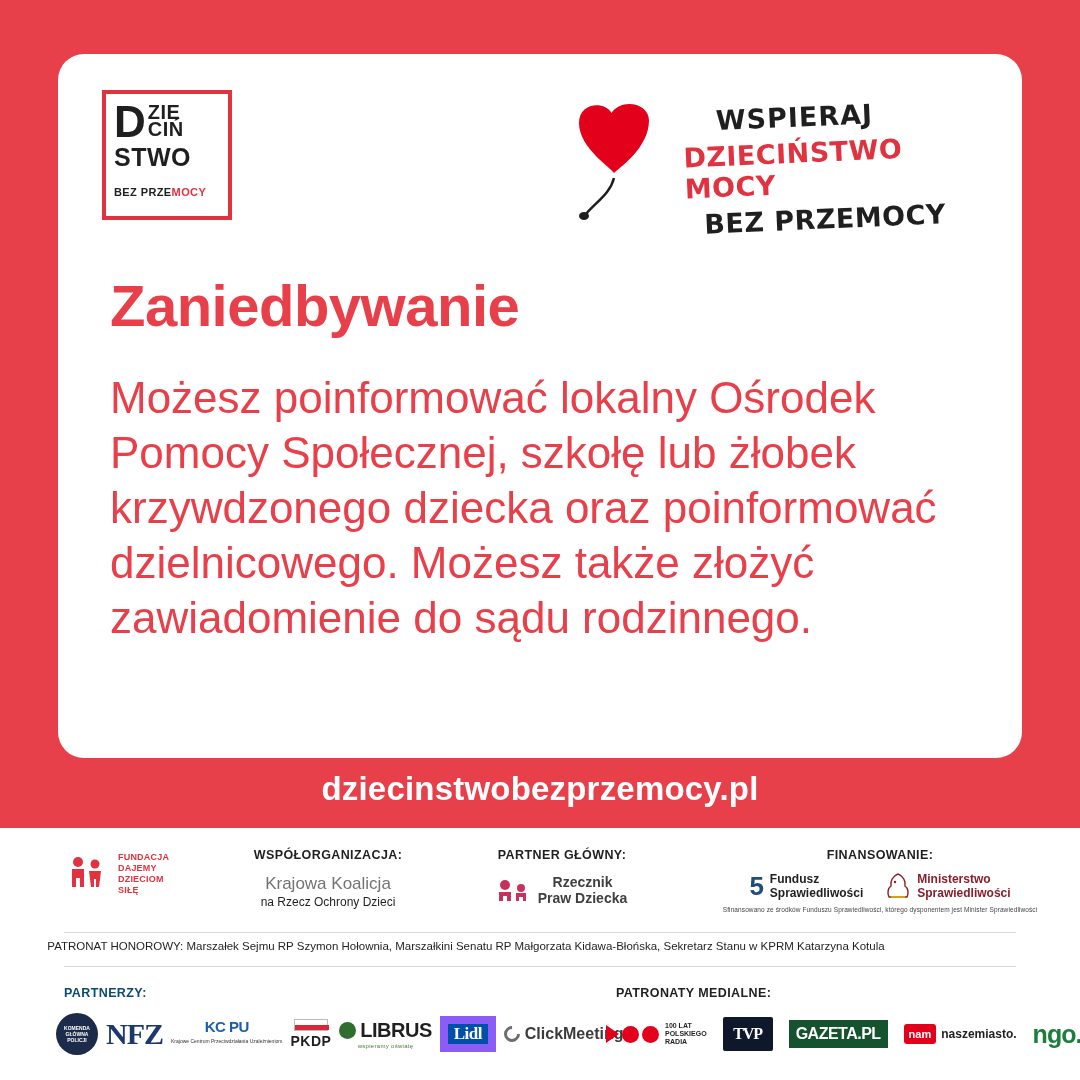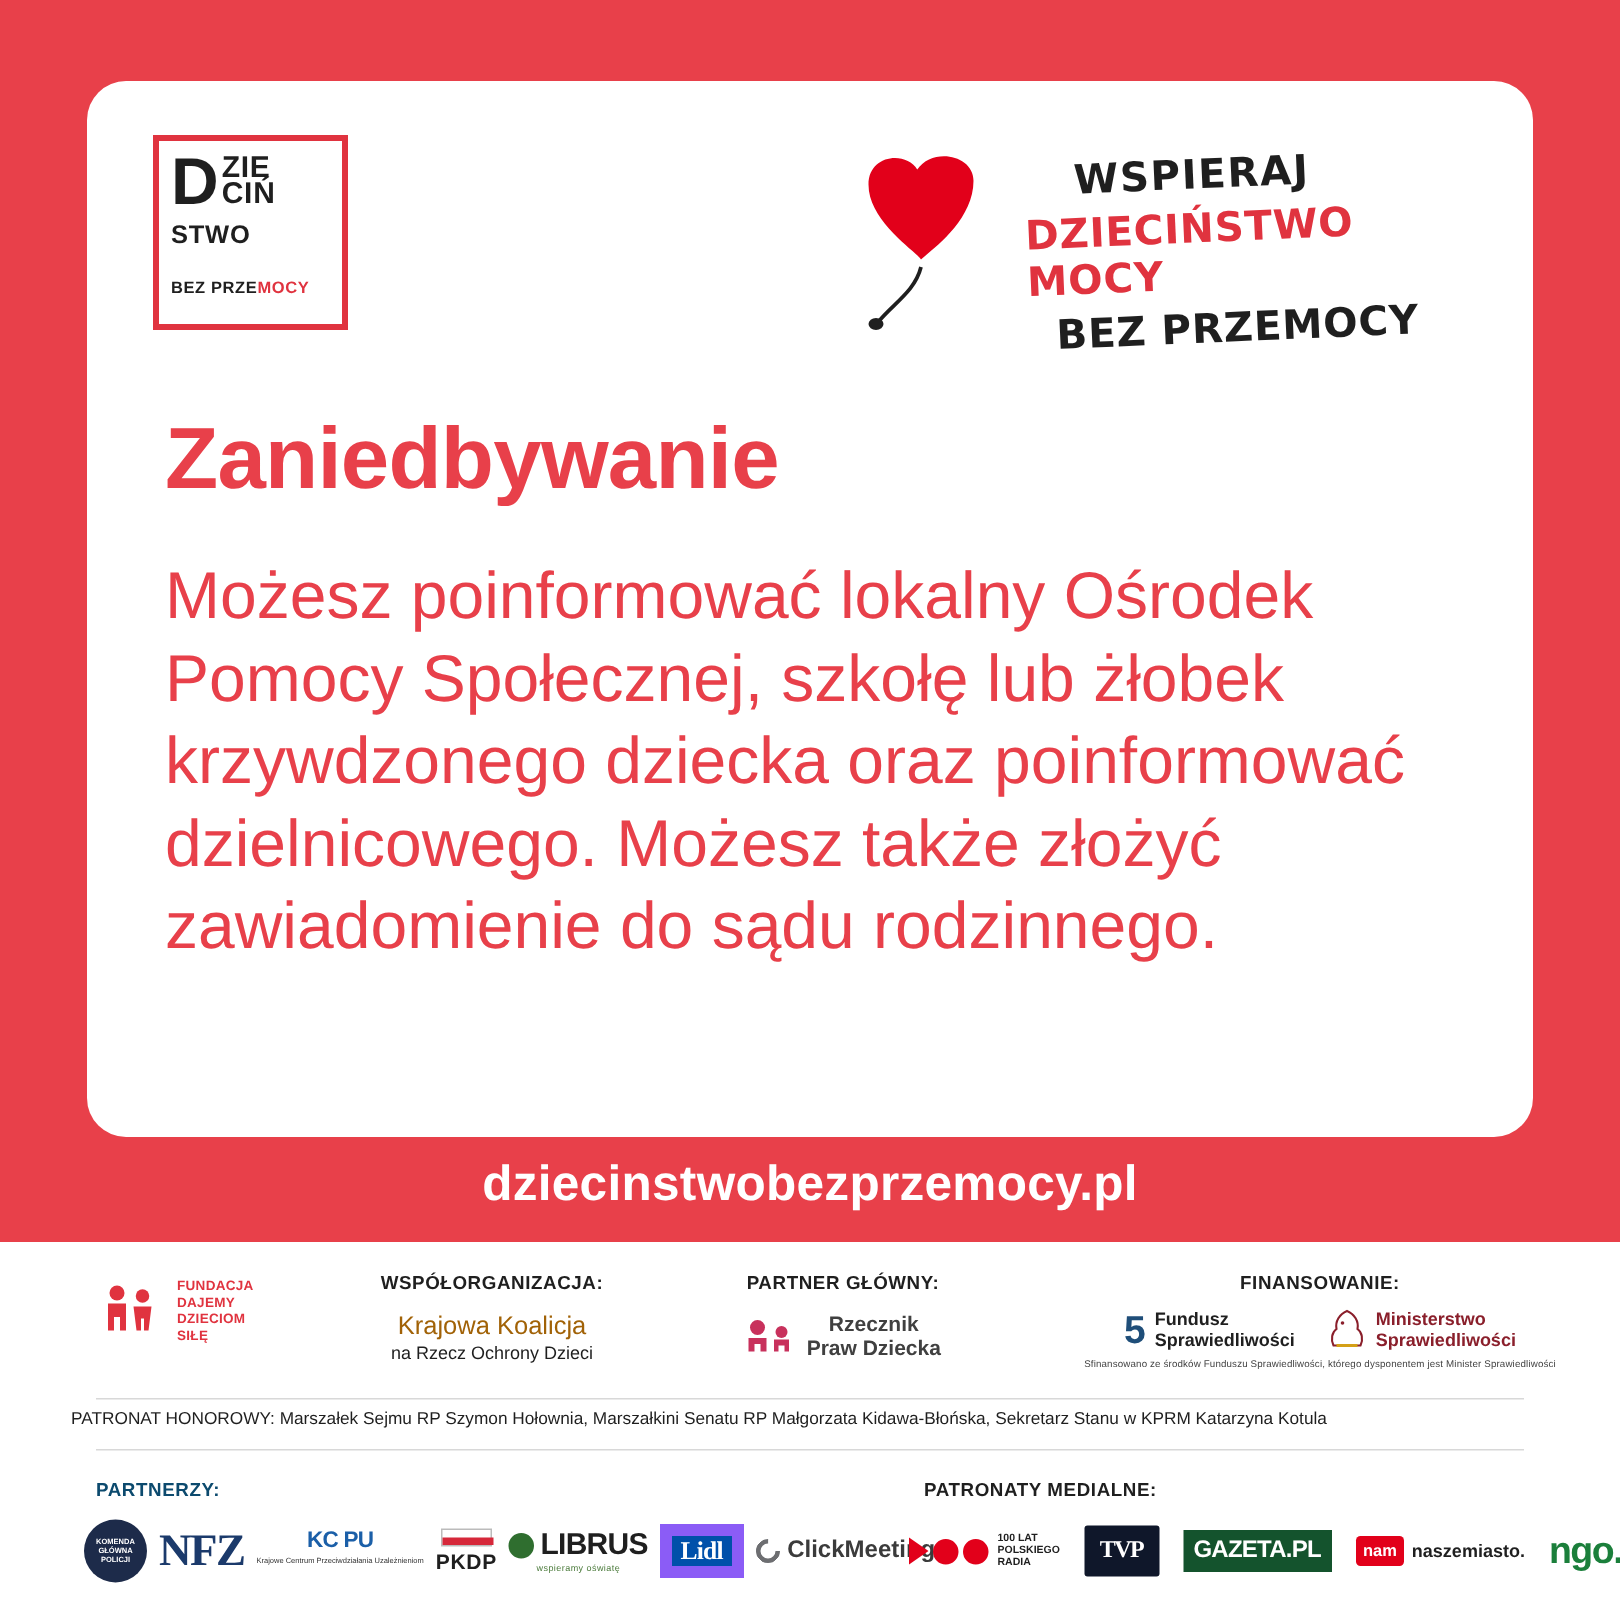--- a/index.html
+++ b/index.html
@@ -65,21 +65,21 @@
   }
   .logo-zie, .logo-cin {
     font-weight: bold;
     font-size: 20px;
     line-height: 17px;
     color: #1f1f1f;
     letter-spacing: 0.5px;
   }
   .logo-stwo {
     font-weight: bold;
-    font-size: 17px;
+    font-size: 25px;
     line-height: 26px;
     color: #1f1f1f;
     letter-spacing: 0.5px;
     margin-top: 2px;
   }
   .logo-sub {
     margin-top: 16px;
     font-size: 11px;
     font-weight: bold;
     letter-spacing: 0.4px;
@@ -199,21 +199,21 @@
   .kkoo {
     position: absolute;
     left: 228px;
     top: 20px;
     width: 200px;
     text-align: center;
   }
   .kkoo-l1 {
     margin-top: 12px;
     font-size: 17px;
-    color: #a16207;
+    color: #737373;
   }
   .kkoo-l2 {
     font-size: 12px;
     color: #1f1f1f;
     margin-top: 1px;
   }
   .rpd {
     position: absolute;
     left: 452px;
     top: 20px;

